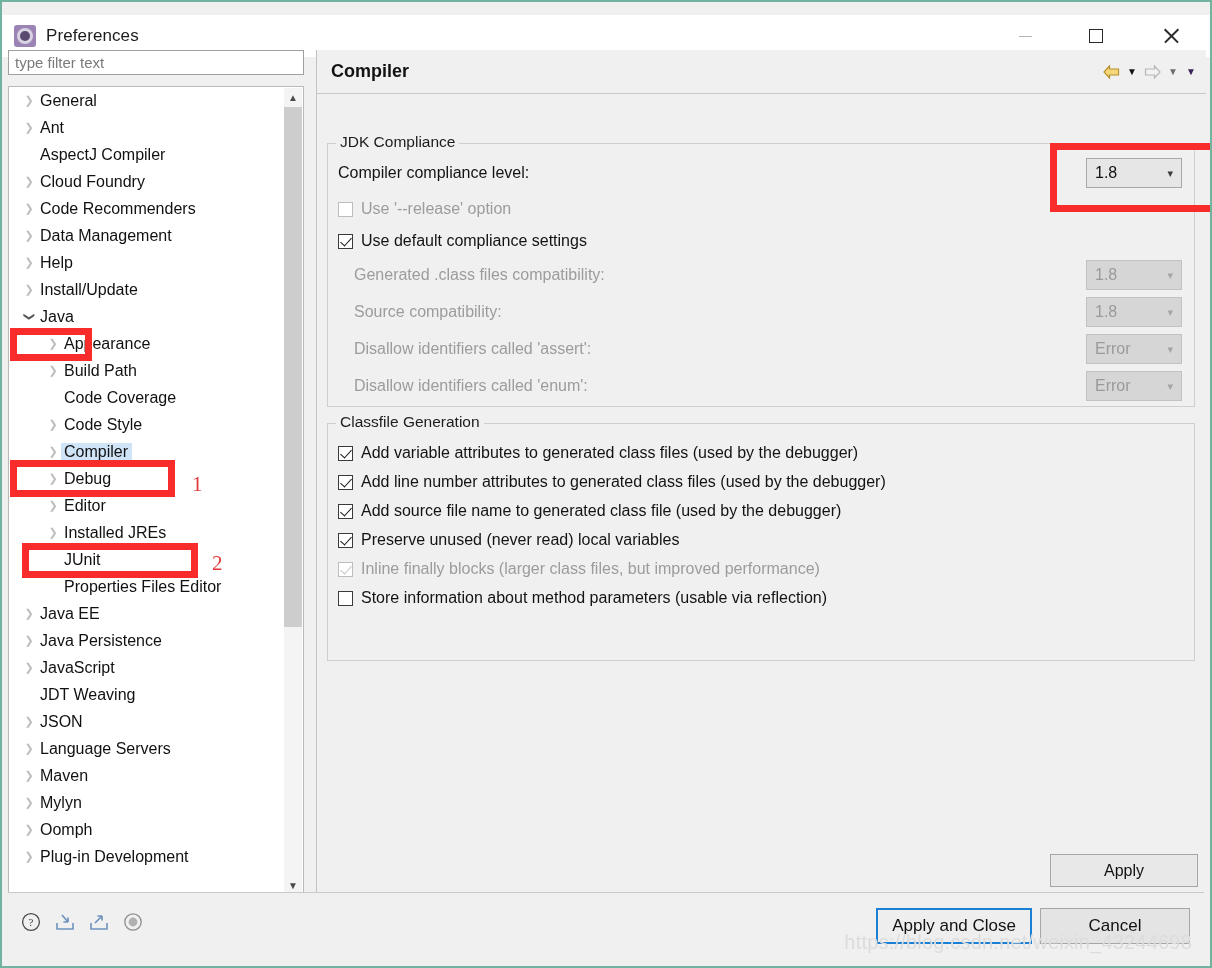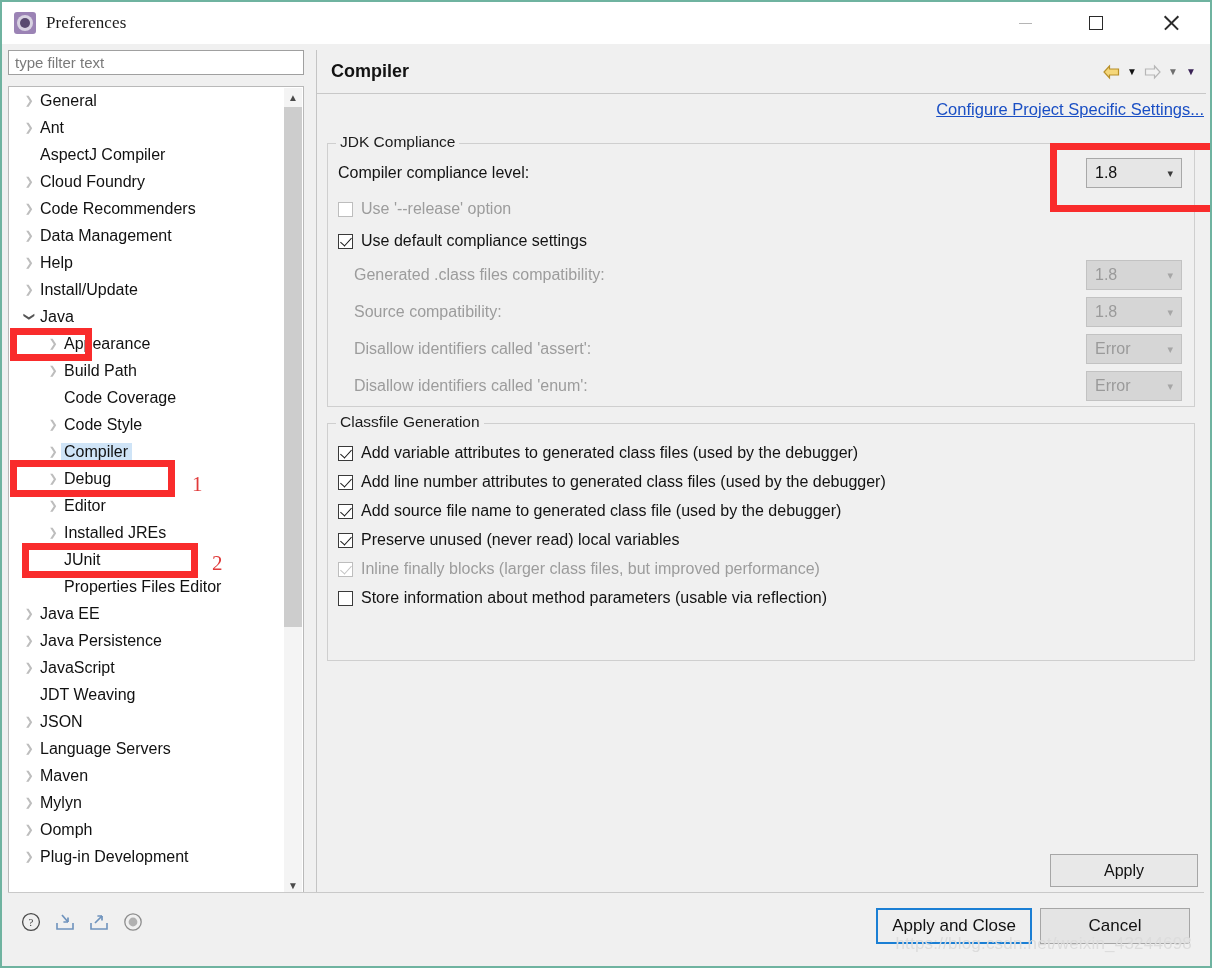--- a/index.html
+++ b/index.html
@@ -13,24 +13,24 @@
   .window {
     position: relative;
     width: 1212px; height: 968px;
     background: #f0f0f0;
     border: 2px solid #6fb3a0;
     overflow: hidden;
   }
 
   
   .titlebar {
-    position: absolute; left: 0; top: 0;
+    position: absolute; left: 0; top: 13px;
     width: 1208px; height: 42px;
     background: #ffffff;
-    display: flex; align-items: center; font-family: Liberation Serif, serif;
+    display: flex; align-items: center;
   }
   .title-icon {
     width: 22px; height: 22px; margin-left: 12px; margin-right: 10px;
     position: relative; flex: none;
   }
   .title-icon .gear {
     position: absolute; left: 0; top: 0; width: 22px; height: 22px;
     background: #9b83b5;
     border-radius: 3px;
   }
@@ -279,21 +279,21 @@
     height: 36px; min-width: 150px; padding: 0 14px;
     background: #e4e4e4;
     border: 1px solid #a6a6a6;
     font-size: 17px; color: #111111;
     display: flex; align-items: center; justify-content: center;
     font-family: "Liberation Sans", sans-serif;
     cursor: default;
   }
   .watermark {
     position: absolute; right: 12px; bottom: 6px;
-    font-size: 17px; color: #dcdcdc;
+    font-size: 20px; color: #dcdcdc;
     letter-spacing: .2px;
     pointer-events: none;
   }
 
   
   .anno {
     position: absolute;
     border: 7px solid #f92c2c;
     pointer-events: none;
     background: transparent;
@@ -472,23 +472,20 @@
         <div class="nav-arrow">
           <svg width="19" height="16" viewBox="0 0 19 16">
             <path d="M11.5 2 L17 8 L11.5 14 L11.5 11 L2.5 11 L2.5 5 L11.5 5 Z" fill="#f2f2f2" stroke="#b6b6b6" stroke-width="1.2"></path>
           </svg>
         </div>
         <div class="nav-tri gray">▼</div>
         <div class="nav-tri purple">▼</div>
       </div>
     </div>
 
-    <div class="link-row">
-      <span class="cfg-link">Configure Project Specific Settings...</span>
-    </div>
 
     <div class="group" id="grp-jdk">
       <span class="group-title">JDK Compliance</span>
 
       <div class="row" style="left:10px; top:16px;">
         <span class="lbl-txt">Compiler compliance level:</span>
       </div>
       <div class="combo" style="right:12px; top:14px;">
         <span class="cv">1.8</span>
         <span class="carat">▾</span>

